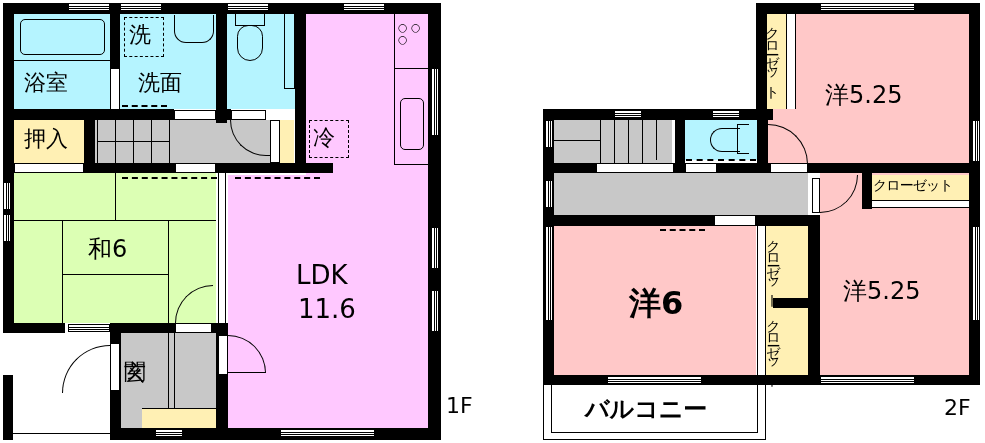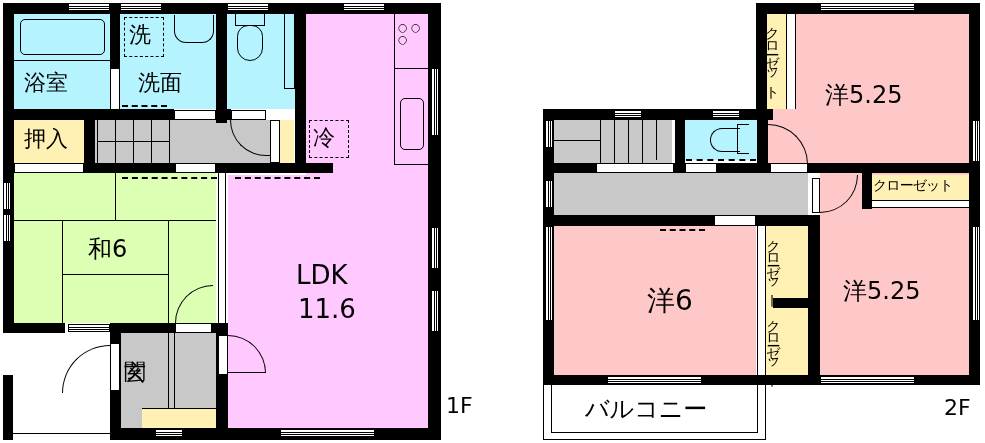--- a/index.html
+++ b/index.html
@@ -200,20 +200,20 @@
   <div class="win winv" style="left:545px;top:226px;height:95px;"></div>
   <div class="win winh" style="left:607px;top:376px;width:95px;"></div>
   <div class="win winh" style="left:820px;top:376px;width:95px;"></div>
 
   <div class="abs" style="left:543px;top:385px;width:223px;height:55px;border:1px solid #000;border-top:none;">
     <div class="abs" style="left:7px;top:0;width:207px;height:48px;border:1px solid #000;border-top:none;"></div>
   </div>
 
   <div class="lbl" style="left:825px;top:83px;font-size:24px;">洋5.25</div>
   <div class="lbl" style="left:843px;top:279px;font-size:24px;">洋5.25</div>
-  <div class="lbl" style="left:647px;top:287px;font-size:28px;">洋6</div>
+  <div class="lbl" style="left:629px;top:287px;font-size:32px;font-weight:bold;">洋6</div>
   <div class="lbl vtext" style="left:766px;top:17px;font-size:14px;letter-spacing:-1px;">クローゼット</div>
   <div class="lbl" style="left:873px;top:178px;font-size:14px;letter-spacing:-1px;">クローゼット</div>
   <div class="lbl vtext" style="left:767px;top:230px;font-size:14px;height:66px;writing-mode:vertical-rl;">クローゼット</div>
   <div class="lbl vtext" style="left:767px;top:310px;font-size:14px;height:66px;writing-mode:vertical-rl;">クローゼット</div>
-  <div class="lbl" style="left:585px;top:397px;font-size:24px;">バルコニー</div>
+  <div class="lbl" style="left:585px;top:397px;font-size:24px;font-weight:bold;">バルコニー</div>
   <div class="lbl" style="left:944px;top:397px;font-size:22px;">2F</div>
 </div>
 
 </body></html>

